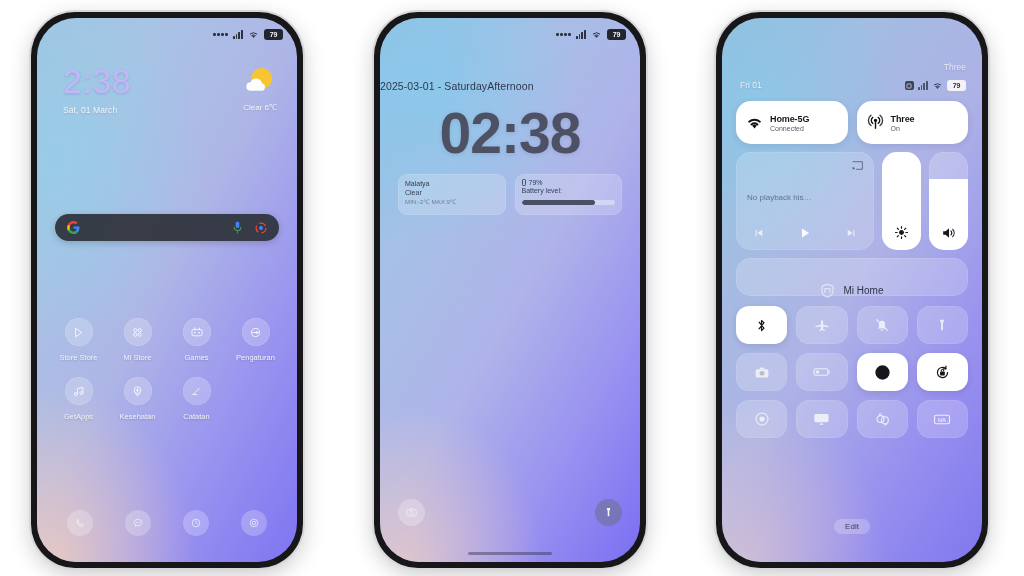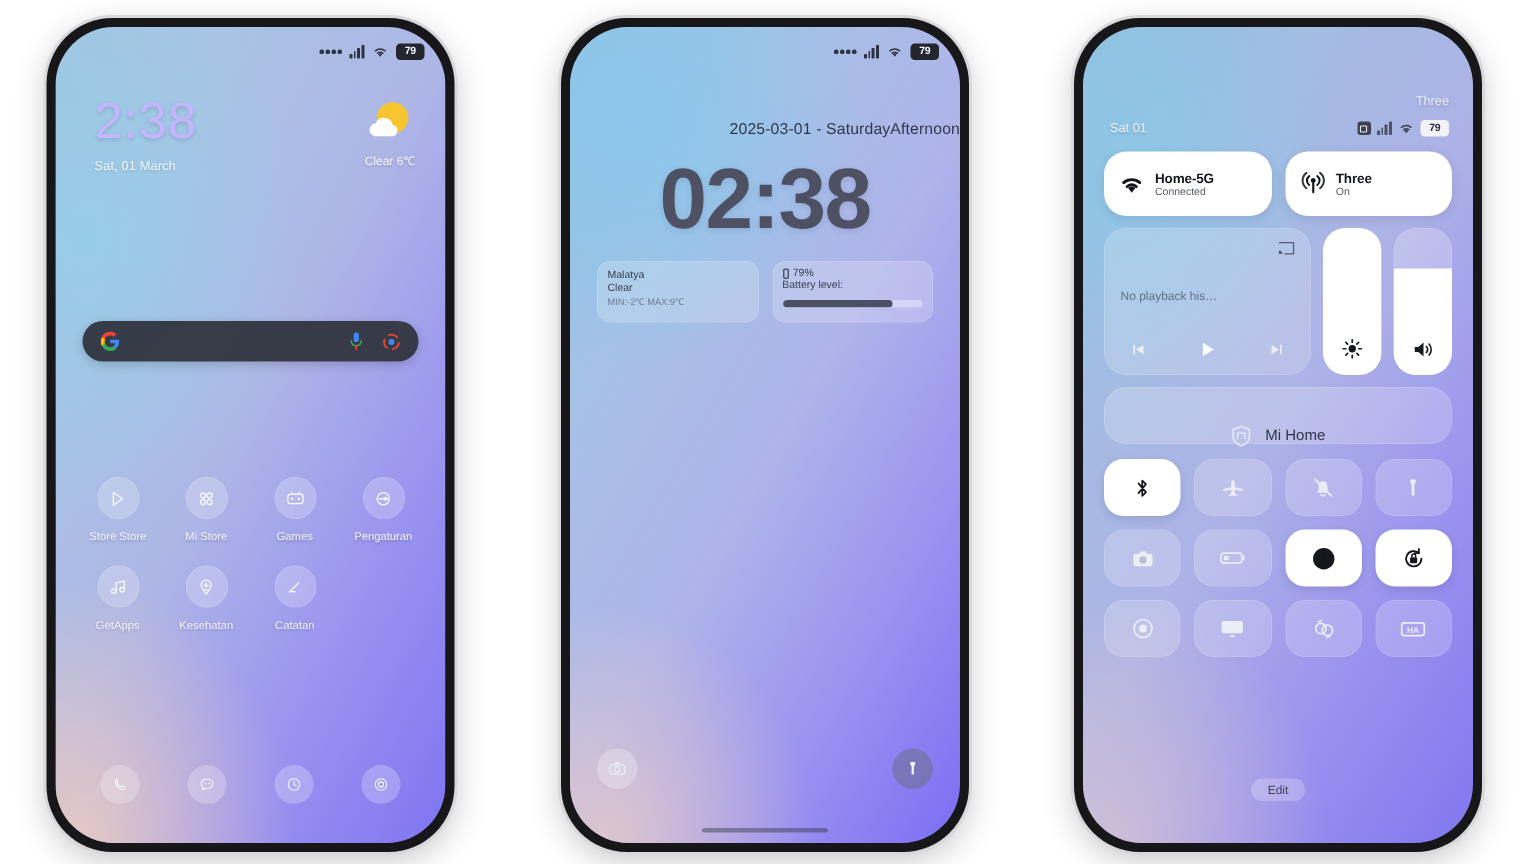--- a/index.html
+++ b/index.html
@@ -117,21 +117,21 @@
     position: absolute; left: 14px; right: 14px; bottom: 26px;
     display: flex; justify-content: space-around;
   }
   .dock-ico {
     width: 26px; height: 26px; border-radius: 50%;
     background: rgba(255,255,255,.24);
     display: flex; align-items: center; justify-content: center;
   }
 
   
-  .lock-date { position: absolute; top: 62px; left: 0; right: 0; text-align: right;
+  .lock-date { position: absolute; top: 62px; left: 0; right: 0; text-align: left;
     color: #30384d; font-size: 10.5px; letter-spacing: .1px; }
   .lock-time { position: absolute; top: 80px; left: 0; right: 0; text-align: center;
     color: #4d5163; font-size: 57px; font-weight: bold; letter-spacing: -1px; line-height: 1.25;
     text-shadow: 0 1px 4px rgba(70,70,110,.18); }
   .lock-widgets {
     position: absolute; left: 18px; right: 18px; top: 156px;
     display: flex; gap: 9px;
   }
   .lw {
     flex: 1; height: 41px; border-radius: 9px;
@@ -461,21 +461,21 @@
 
       <div class="home-ind"></div>
     </div>
   </div>
 
   <div class="phone p3">
     <div class="screen">
       <div class="wall cc"></div>
 
       <div class="cc-carrier">Three</div>
-      <div class="cc-date">Sat 01</div>
+      <div class="cc-date">Fri 01</div>
       <div class="cc-status">
         <span class="cc-sq">
           <svg width="6" height="6" viewBox="0 0 10 10">
               <rect x="1.6" y="1.6" width="6.8" height="6.8" rx="1" fill="none" stroke="#e8eaf4" stroke-width="1.2"></rect>
             </svg>
         </span>
         <span class="bars" style="opacity:.75">
             <i></i>
             <i></i>
             <i></i>

